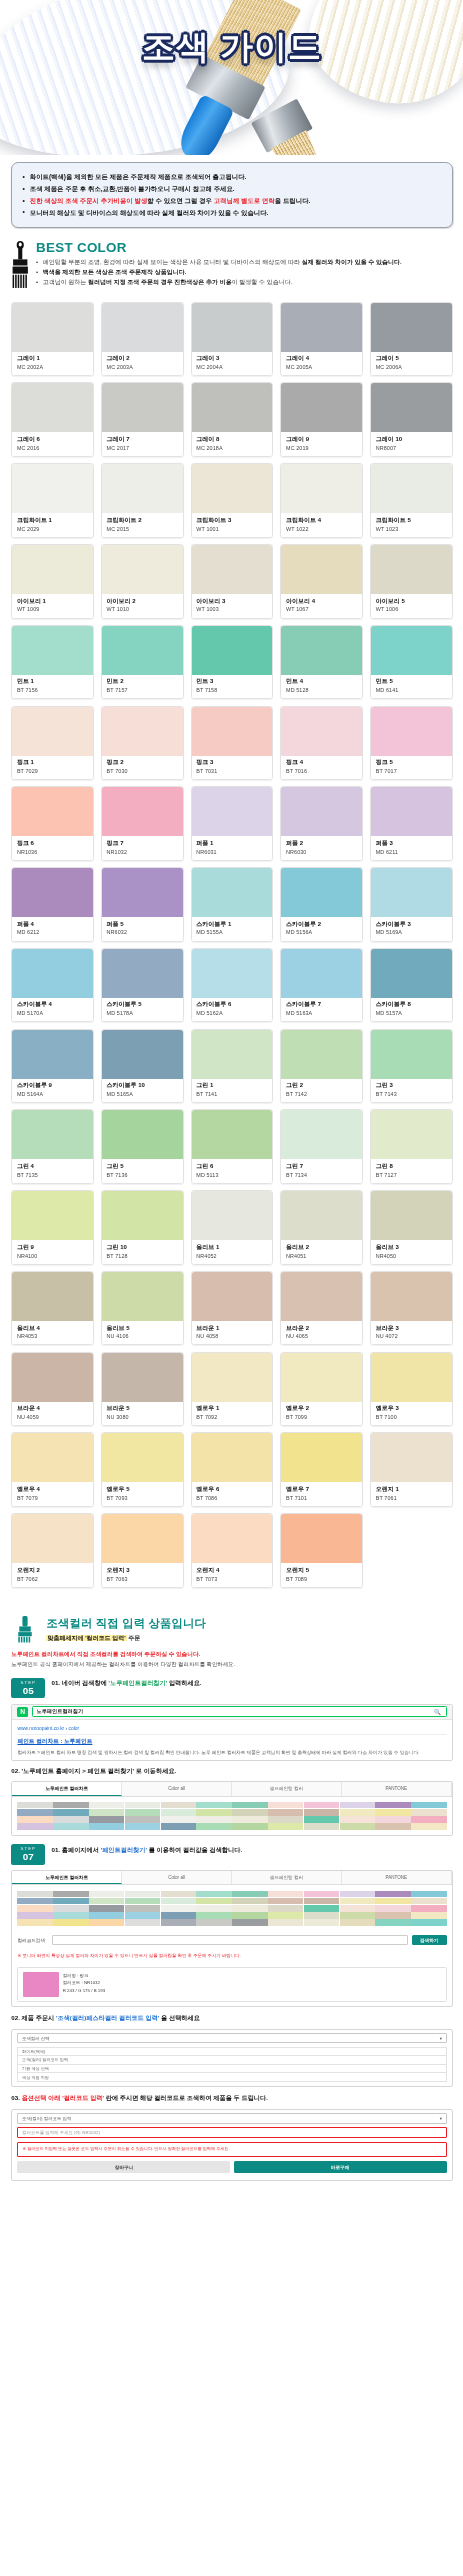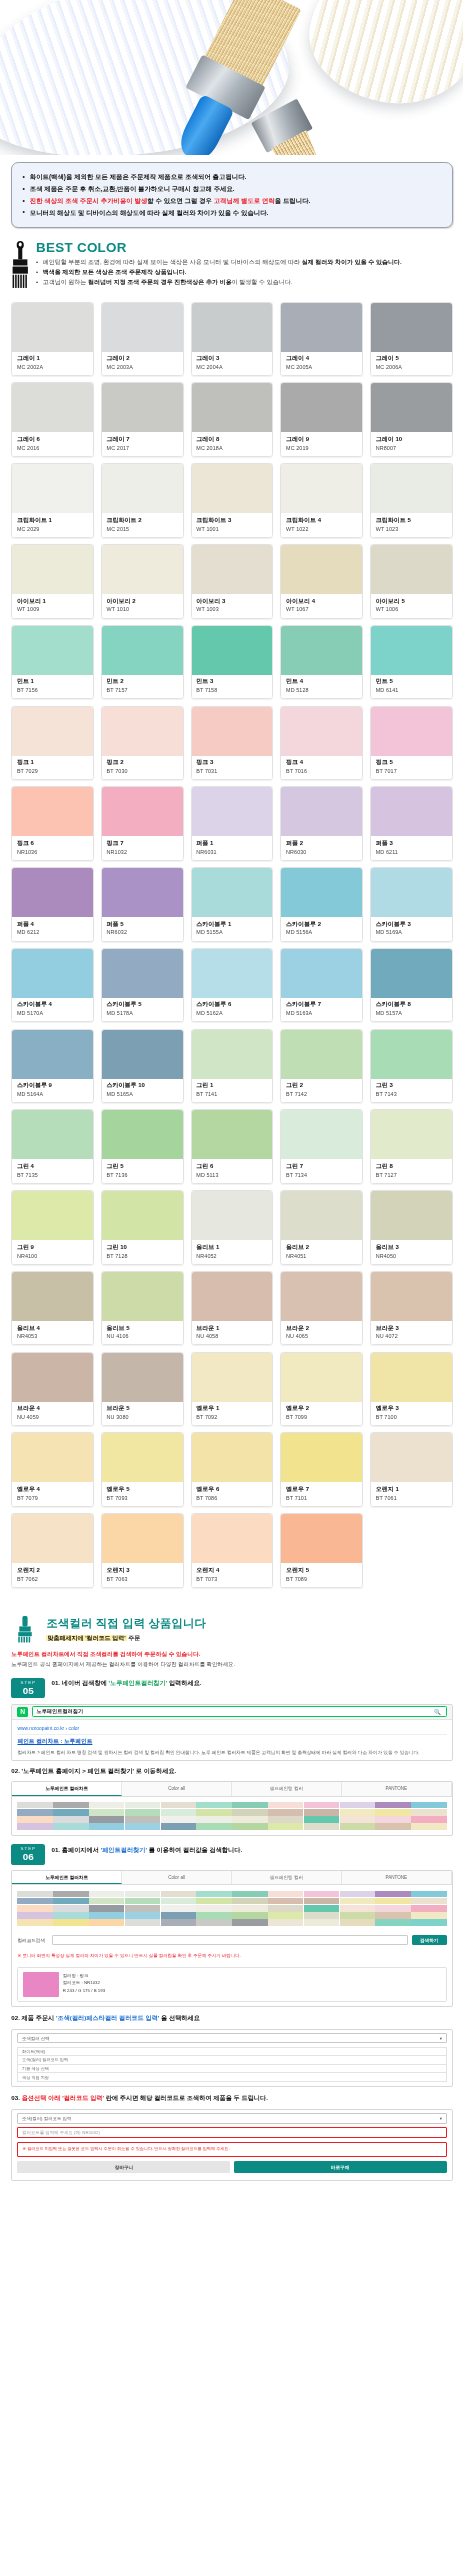--- a/index.html
+++ b/index.html
@@ -241,20 +241,21 @@
     <div class="hero-fan2"></div>
     <div class="brush-big">
       <div class="bristle"></div>
         <div class="ferrule"></div>
         <div class="handle"></div>
     </div>
     <div class="brush-small">
       <div class="s-ferrule"></div>
         <div class="s-bristle"></div>
     </div>
+    <div class="hero-title">조색 가이드</div>
   </div>
 
   <div class="notice-wrap">
     <ul class="notice">
       <li>화이트(백색)을 제외한 모든 제품은 주문제작 제품으로 조색되어 출고됩니다.</li>
       <li>조색 제품은 주문 후 취소,교환,반품이 불가하오니 구매시 참고해 주세요.</li>
       <li>
         <span class="red">진한 색상의 조색 주문시 추가비용이 발생</span><span>할 수 있으면 그럴 경우 </span><span class="red">고객님께 별도로 연락</span><span>을 드립니다.</span>
       </li>
       <li>모니터의 해상도 및 디바이스의 해상도에 따라 실제 컬러와 차이가 있을 수 있습니다.</li>
@@ -965,21 +966,21 @@
         <i style="background: rgb(220, 221, 203);"></i>
         <i style="background: rgb(204, 219, 168);"></i>
         <i style="background: rgb(218, 195, 174);"></i>
         <i style="background: rgb(242, 232, 196);"></i>
       </div>
   </div>
 
   <div class="step-row">
     <div class="step-badge">
       <span class="w">STEP</span>
-      <span class="n">06</span>
+      <span class="n">07</span>
     </div>
     <div class="step-body">
       <div class="step-line">
         <span>01. 홈페이지에서 </span><span class="blue">'페인트컬러찾기'</span><span> 를 이용하여 컬러값을 검색합니다.</span>
       </div>
     </div>
   </div>
 
   <div class="mock">
     <div class="tabbar">

